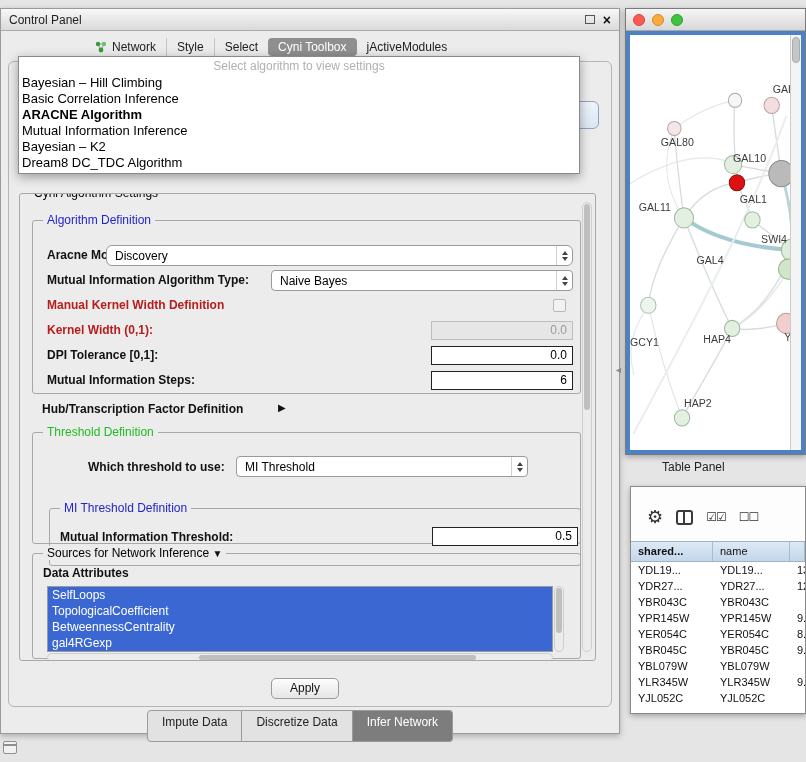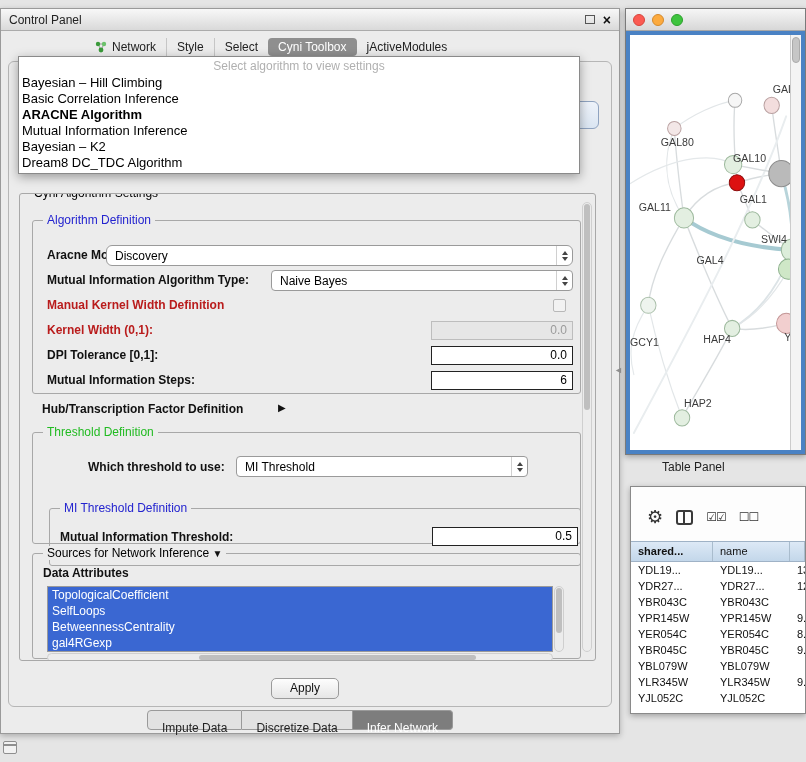--- a/index.html
+++ b/index.html
@@ -74,21 +74,21 @@
   
   .attr-list { position:absolute; left:14px; top:32px; width:506px; height:66px; background:#fff; border:1px solid #9a9a9a; overflow:hidden; }
   .attr-item { height:16px; line-height:16px; padding-left:4px; font-size:12px; color:#000; }
   .attr-item.selected { background:#3a67d2; color:#fff; }
 
   
   .apply-btn { position:absolute; left:270px; top:669px; width:68px; height:21px;
     background:linear-gradient(#fdfdfd,#e6e6e6); border:1px solid #9a9a9a; border-radius:5px;
     font-size:12px; color:#111; text-align:center; line-height:19px; }
   .bottom-tabs { position:absolute; left:146px; top:701px; height:20px; display:flex; }
-  .btab { height:20px; padding:8px 14px; font-size:12px; color:#222; background:#e2e2e2;
+  .btab { height:32px; padding:2px 14px; font-size:12px; color:#222; background:#e2e2e2;
     border:1px solid #9a9a9a; border-left:none; line-height:18px; }
   .btab:first-child { border-left:1px solid #9a9a9a; border-radius:4px 0 0 4px; }
   .btab:last-child { border-radius:0 4px 4px 0; }
   .btab.active { background:#7d7d7d; color:#fff; }
 
   
   .net-window { position:absolute; left:625px; top:8px; width:181px; height:447px;
     background:#e8e8e8; border:1px solid #7a7a7a; box-shadow:0 2px 6px rgba(0,0,0,.3); overflow:hidden; }
   .net-titlebar { position:absolute; left:0; top:0; right:0; height:22px;
     background:linear-gradient(#f6f6f6,#d7d7d7); border-bottom:1px solid #a8a8a8;
@@ -253,22 +253,22 @@
       </div>
 
       <div class="group" style="left:12px; top:359px; width:549px; height:106px;">
         <span class="group-title" style="font-weight:normal;">
           <span>Sources for Network Inference</span>
           <span class="arrow-glyph">▼</span>
         </span>
         <span class="field-label" style="left:10px; top:12px;">Data Attributes</span>
 
         <div class="attr-list">
+            <div class="attr-item selected">SelfLoops</div>
             <div class="attr-item selected">TopologicalCoefficient</div>
-            <div class="attr-item selected">SelfLoops</div>
             <div class="attr-item selected">BetweennessCentrality</div>
             <div class="attr-item selected">gal4RGexp</div>
           </div>
         <div class="vscroll" style="left:521px; top:32px; height:66px; width:10px;">
           <div class="thumb" style="top:1px; height:70%;"></div>
         </div>
         <div class="hscroll" style="left:14px; top:99px; width:506px;">
           <div class="thumb" style="left:30%; width:55%;"></div>
         </div>
       </div>

